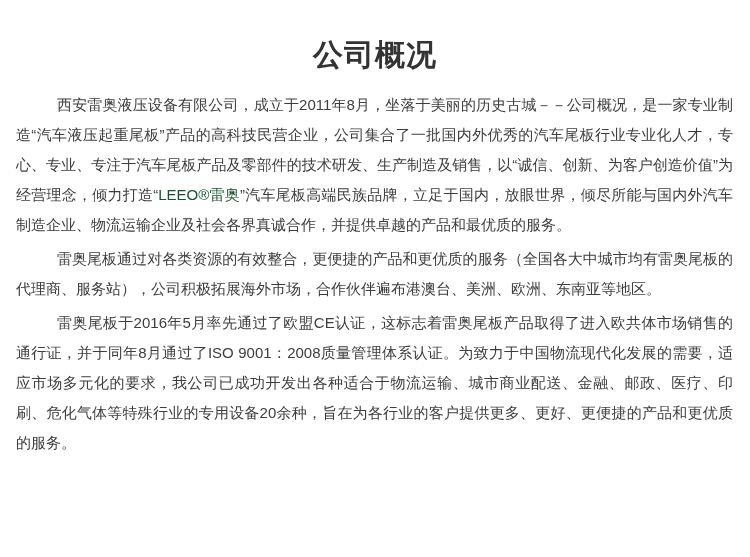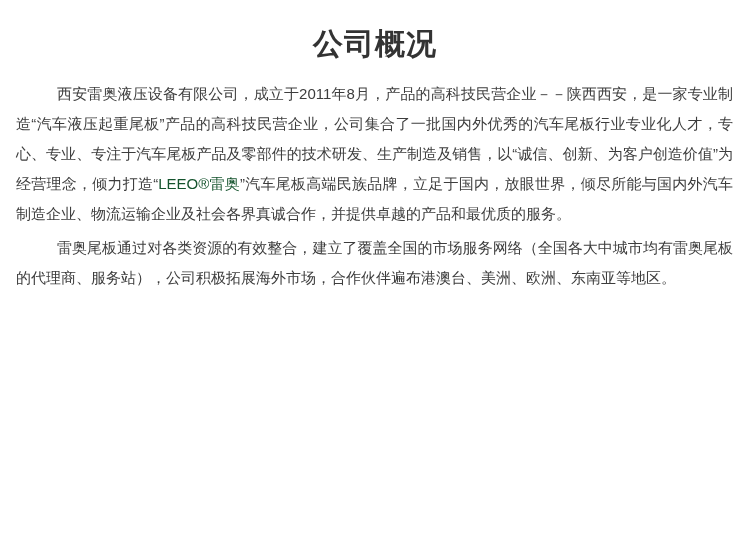--- a/index.html
+++ b/index.html
@@ -14,21 +14,21 @@
     font-family: "Liberation Sans", "DejaVu Sans", sans-serif;
   }
   .page {
     width: 750px;
     height: 557px;
     background: #ffffff;
     box-sizing: border-box;
   }
   .page-title {
     margin: 0;
-    padding-top: 26px;
+    padding-top: 37px;
     text-align: center;
     font-size: 30px;
     line-height: 36px;
     font-weight: 700;
     color: #333333;
     letter-spacing: 1px;
   }
   .content {
     margin-top: 17px;
     padding: 0 17px 0 16px;
@@ -48,21 +48,22 @@
 </head>
 <body>
 
 <div class="page">
 
   <h1 class="page-title">公司概况</h1>
 
   <div class="content">
 
     <p>
-      <span>西安雷奥液压设备有限公司，成立于2011年8月，产品的高科技民营企业－－陕西西安，是一家专业制造“汽车液压起重尾板”产品的高科技民营企业，公司集合了一批国内外优秀的汽车尾板行业专业化人才，专心、专业、专注于汽车尾板产品及零部件的技术研发、生产制造及销售，以“诚信、创新、为客户创造价值”为经营理念，倾力打造“</span><span class="brand-red">LEEO®雷奥</span><span>”汽车尾板高端民族品牌，立足于国内，放眼世界，倾尽所能与国内外汽车制造企业、物流运输企业及社会各界真诚合作，并提供卓越的产品和最优质的服务。</span>
+      <span>西安雷奥液压设备有限公司，成立于2011年8月，坐落于美丽的历史古城－－公司概况，是一家专业制造“汽车液压起重尾板”产品的高科技民营企业，公司集合了一批国内外优秀的汽车尾板行业专业化人才，专心、专业、专注于汽车尾板产品及零部件的技术研发、生产制造及销售，以“诚信、创新、为客户创造价值”为经营理念，倾力打造“</span><span class="brand-red">LEEO®雷奥</span><span>”汽车尾板高端民族品牌，立足于国内，放眼世界，倾尽所能与国内外汽车制造企业、物流运输企业及社会各界真诚合作，并提供卓越的产品和最优质的服务。</span>
     </p>
 
 
-    <p>雷奥尾板通过对各类资源的有效整合，建立了覆盖全国的市场服务网络（全国各大中城市均有雷奥尾板的代理商、服务站），公司积极拓展海外市场，合作伙伴遍布港澳台、美洲、欧洲、东南亚等地区。</p>
+    <p>雷奥尾板通过对各类资源的有效整合，更便捷的产品和更优质的服务（全国各大中城市均有雷奥尾板的代理商、服务站），公司积极拓展海外市场，合作伙伴遍布港澳台、美洲、欧洲、东南亚等地区。</p>
 
+    <p>雷奥尾板于2016年5月率先通过了欧盟CE认证，这标志着雷奥尾板产品取得了进入欧共体市场销售的通行证，并于同年8月通过了ISO 9001：2008质量管理体系认证。为致力于中国物流现代化发展的需要，适应市场多元化的要求，我公司已成功开发出各种适合于物流运输、城市商业配送、金融、邮政、医疗、印刷、危化气体等特殊行业的专用设备20余种，旨在为各行业的客户提供更多、更好、更便捷的产品和更优质的服务。</p>
 
   </div>
 </div>
 
 </body></html>

